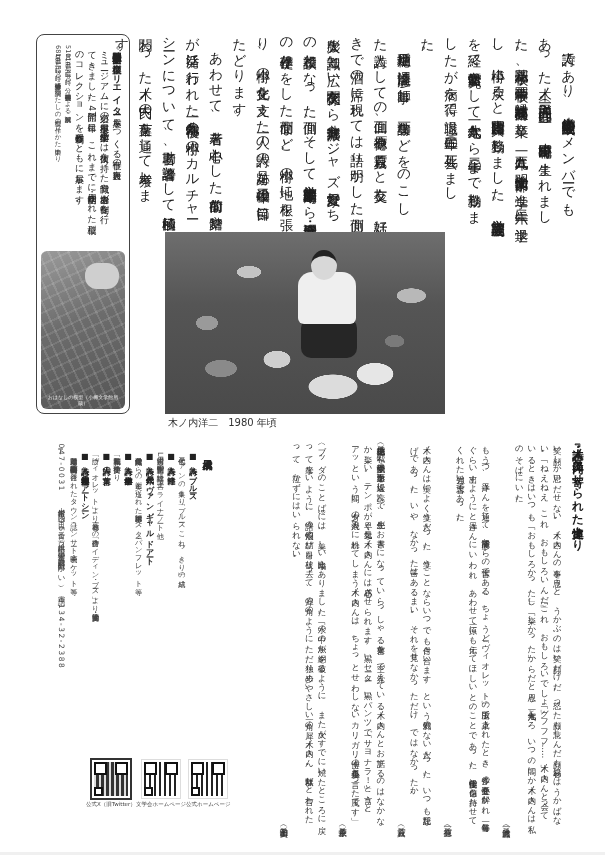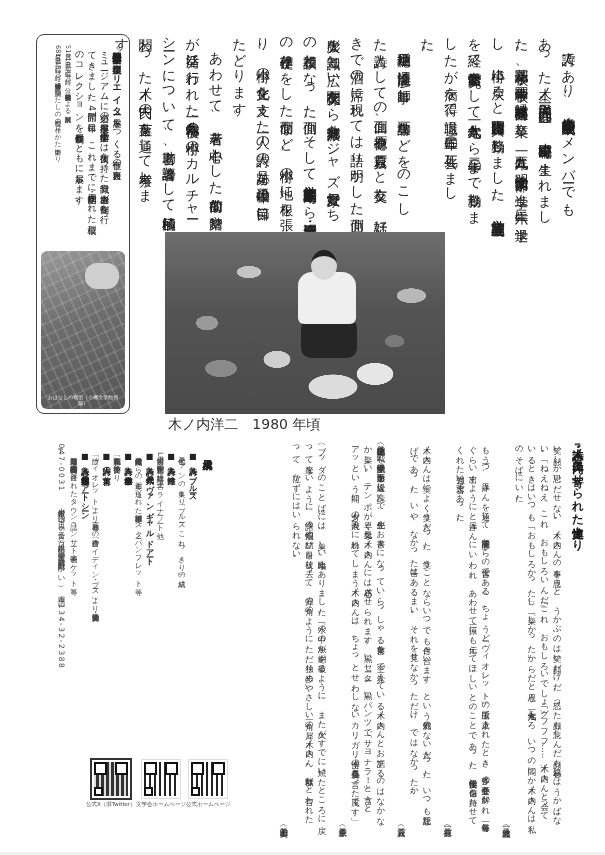--- a/index.html
+++ b/index.html
@@ -35,21 +35,21 @@
   }
   #photo .person-head {
     position: absolute; left: 146px; top: 18px; width: 26px; height: 30px;
     background: #d8d8d8; border-radius: 50%; border-top: 6px solid #222;
   }
   #photo .person-legs {
     position: absolute; left: 136px; top: 86px; width: 56px; height: 40px;
     background: #262626; border-radius: 10px;
   }
   #photo-caption {
-    position: absolute; left: 168px; top: 416px; font-size: 14px;
+    position: absolute; left: 168px; top: 416px; font-size: 10px;
     font-family: "DejaVu Sans", "Liberation Sans", sans-serif; color: #333;
   }
 
   
   #side-box {
     position: absolute; left: 36px; top: 34px; width: 94px; height: 380px;
     border: 1px solid #444; border-radius: 8px; background: #fff;
   }
   #side-box .body {
     position: absolute; right: 6px; top: 10px; height: 176px;

